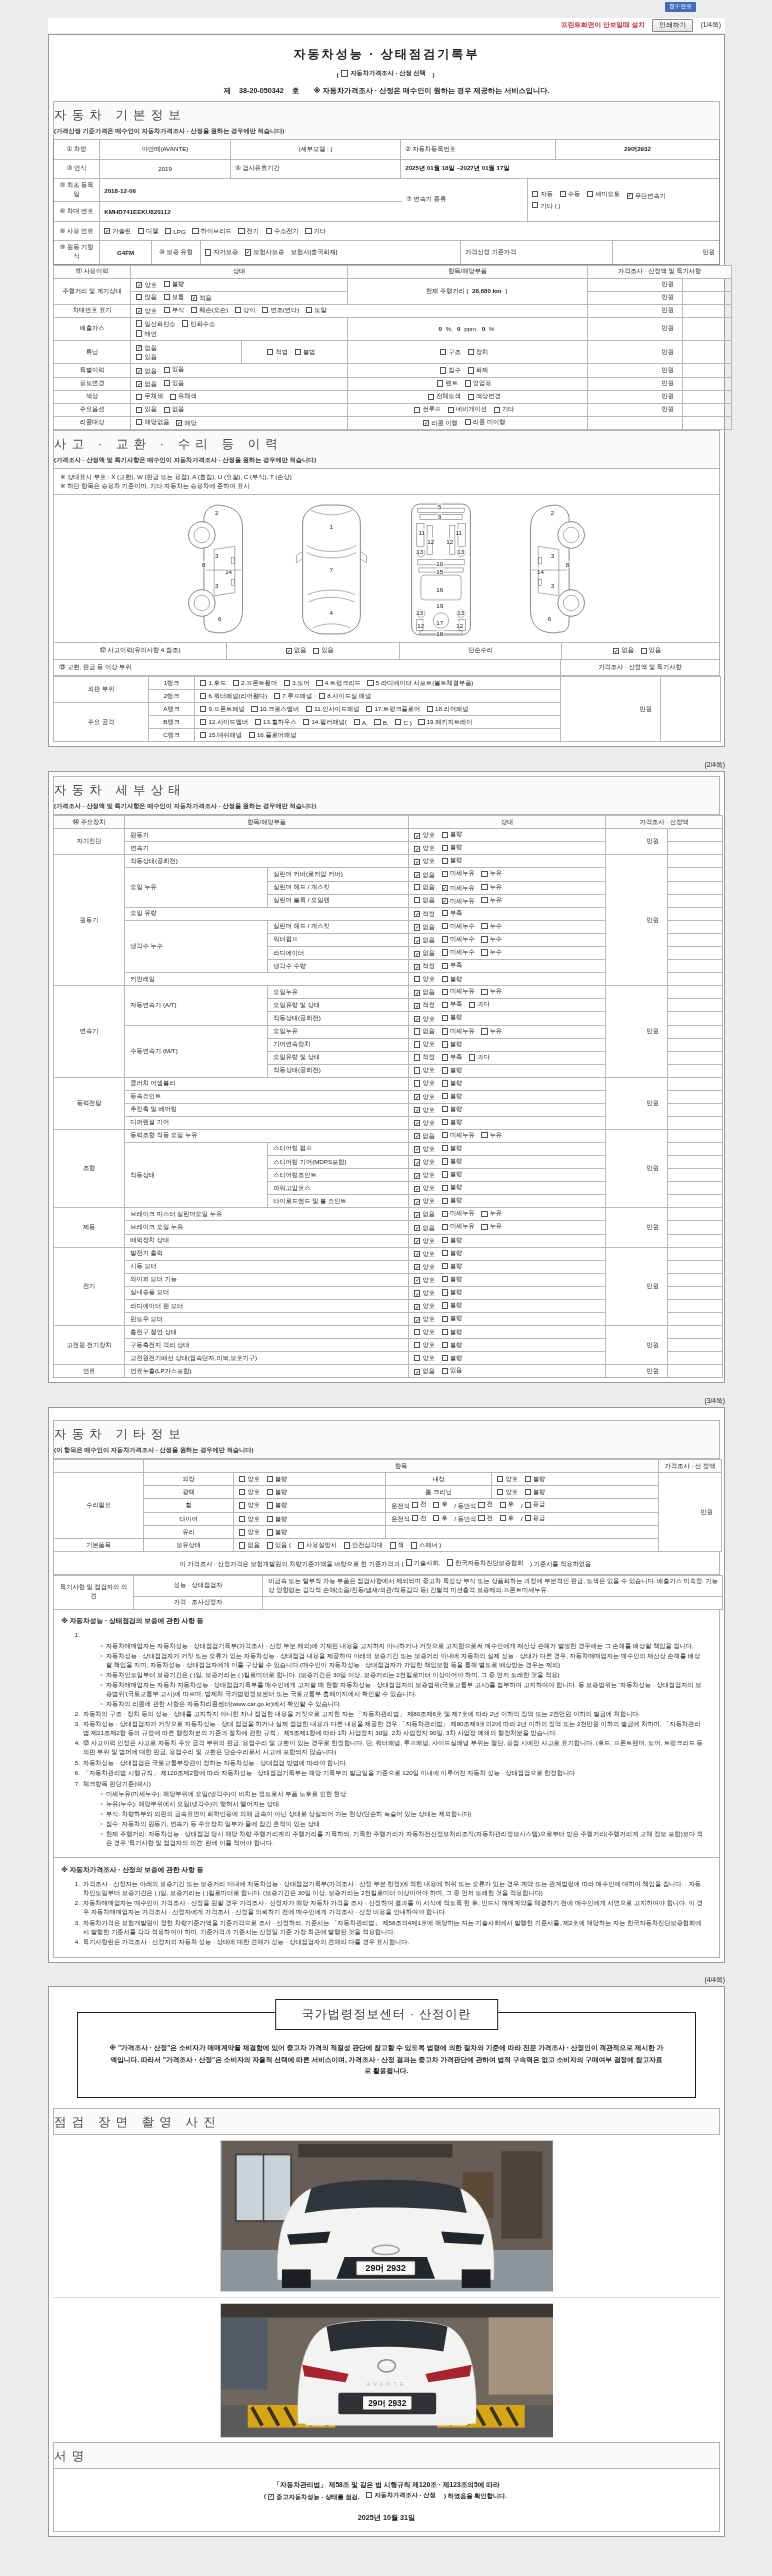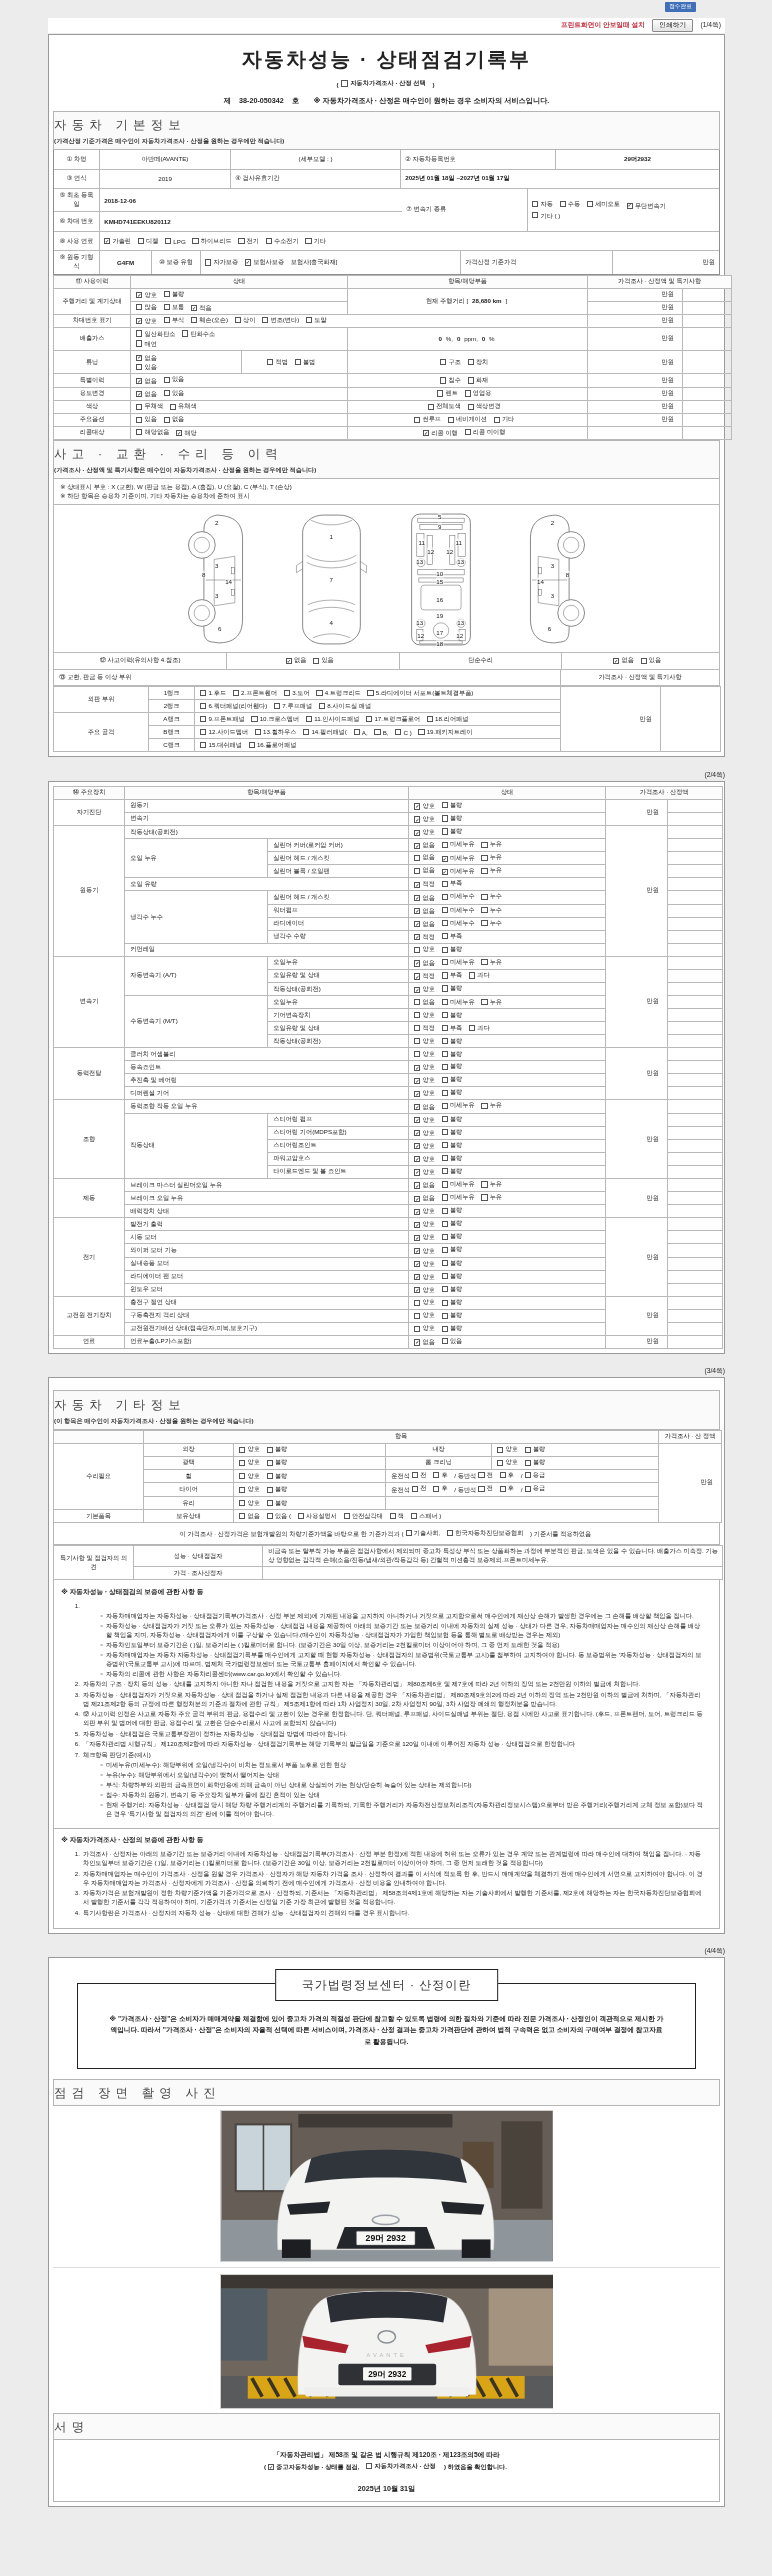--- a/index.html
+++ b/index.html
@@ -6,21 +6,21 @@
   body { width:773px; background:#ececec; font-family:"Liberation Sans","DejaVu Sans",sans-serif; color:#222; position:relative; min-height:2576px; }
   .badge { position:absolute; top:2.1px; right:77px; background:#3f6fb8; color:#fff; font-size:5.7px; padding:1px 4.1px; border-radius:1px; }
   .toolbar { width:677px; margin:17.5px auto 0; background:#fff; display:flex; justify-content:flex-end; align-items:center; gap:7.2px; padding:2.1px 4.1px; height:15.5px; }
   .warn { color:#c02a3c; font-weight:bold; font-size:6.7px; }
   .printbtn { font-size:6.7px; padding:1px 6.2px; background:linear-gradient(#fdfdfd,#e3e3e3); border:0.5px solid #8a8a8a; border-radius:1px; cursor:pointer; }
   .pglab { font-size:6.7px; color:#222; }
   .page { width:677px; margin:1px auto 0; background:#fff; border:0.5px solid #9a9a9a; padding:4.1px; }
   .pagegap { width:677px; margin:13.4px auto 1px; text-align:right; font-size:6.7px; }
   
   .dochead { text-align:center; padding:7.2px 0 5.2px; }
-  .doctitle { font-size:20px; font-weight:bold; letter-spacing:2.1px;text-align:center; }
+  .doctitle { font-size:12px; font-weight:bold; letter-spacing:2.1px;text-align:center; }
   .docsub { font-size:13px; font-weight:bold; margin-top:2.1px; }
   .docsub .cb .box { width:7.7px; height:7.7px; }
   .docno { font-size:7.2px; font-weight:bold; margin-top:5.2px; }
   .docno span { margin:0 3.1px; }
   
   .band { border:0.5px solid #b5b5b5; background:#fafafa; text-align:left; padding:5.2px 0 3.1px; }
   .band h2 { font-size:12.4px; font-weight:normal; color:#4a4a4a; letter-spacing:5.2px; }
   .band .note { font-size:6.2px; font-weight:bold; color:#333; margin-top:3.1px; letter-spacing:0; }
   
   table { border-collapse:collapse; width:100%; table-layout:fixed; }
@@ -95,21 +95,21 @@
   <div class="dochead">
     <div class="doctitle">자동차성능 · 상태점검기록부</div>
     <div class="docsub"><span class="cbtxt">(</span><span class="cb">
           <span class="box"></span>
           <span class="cbl">자동차가격조사 · 산정 선택</span>
         </span><span class="cbtxt">)</span></div>
     <div class="docno">
       <span>제</span>
       <span>38-20-050342</span>
       <span>호</span>
-      <span style="margin-left:9.3px">※ 자동차가격조사 · 산정은 매수인이 원하는 경우 소비자의 서비스입니다.</span>
+      <span style="margin-left:9.3px">※ 자동차가격조사 · 산정은 매수인이 원하는 경우 제공하는 서비스입니다.</span>
     </div>
   </div>
 
   <div class="band">
     <h2>자동차 기본정보</h2>
     <div class="note">(가격산정 기준가격은 매수인이 자동차가격조사 · 산정을 원하는 경우에만 적습니다)</div>
   </div>
   <div class="bitable">
     <div class="birow" style="border-top:none">
       <div class="bic lb" style="width:46px">① 차명</div>
@@ -666,20 +666,24 @@
               <span class="box"></span>
               <span class="cbl">16.플로어패널</span>
             </span></td>
         </tr>
       </tbody>
   </table>
 </div>
 
 <div class="pagegap">(2/4쪽)</div>
 <div class="page">
+  <div class="band" style="margin-top:0">
+    <h2>자동차 세부상태</h2>
+    <div class="note">(가격조사 · 산정액 및 특기사항은 매수인이 자동차가격조사 · 산정을 원하는 경우에만 적습니다)</div>
+  </div>
   <table>
     <colgroup>
         <col style="width:71px">
         <col style="width:143px">
         <col style="width:141px">
         <col style="width:197px">
         <col style="width:62px">
         <col style="width:55px">
       </colgroup>
     <tbody>

